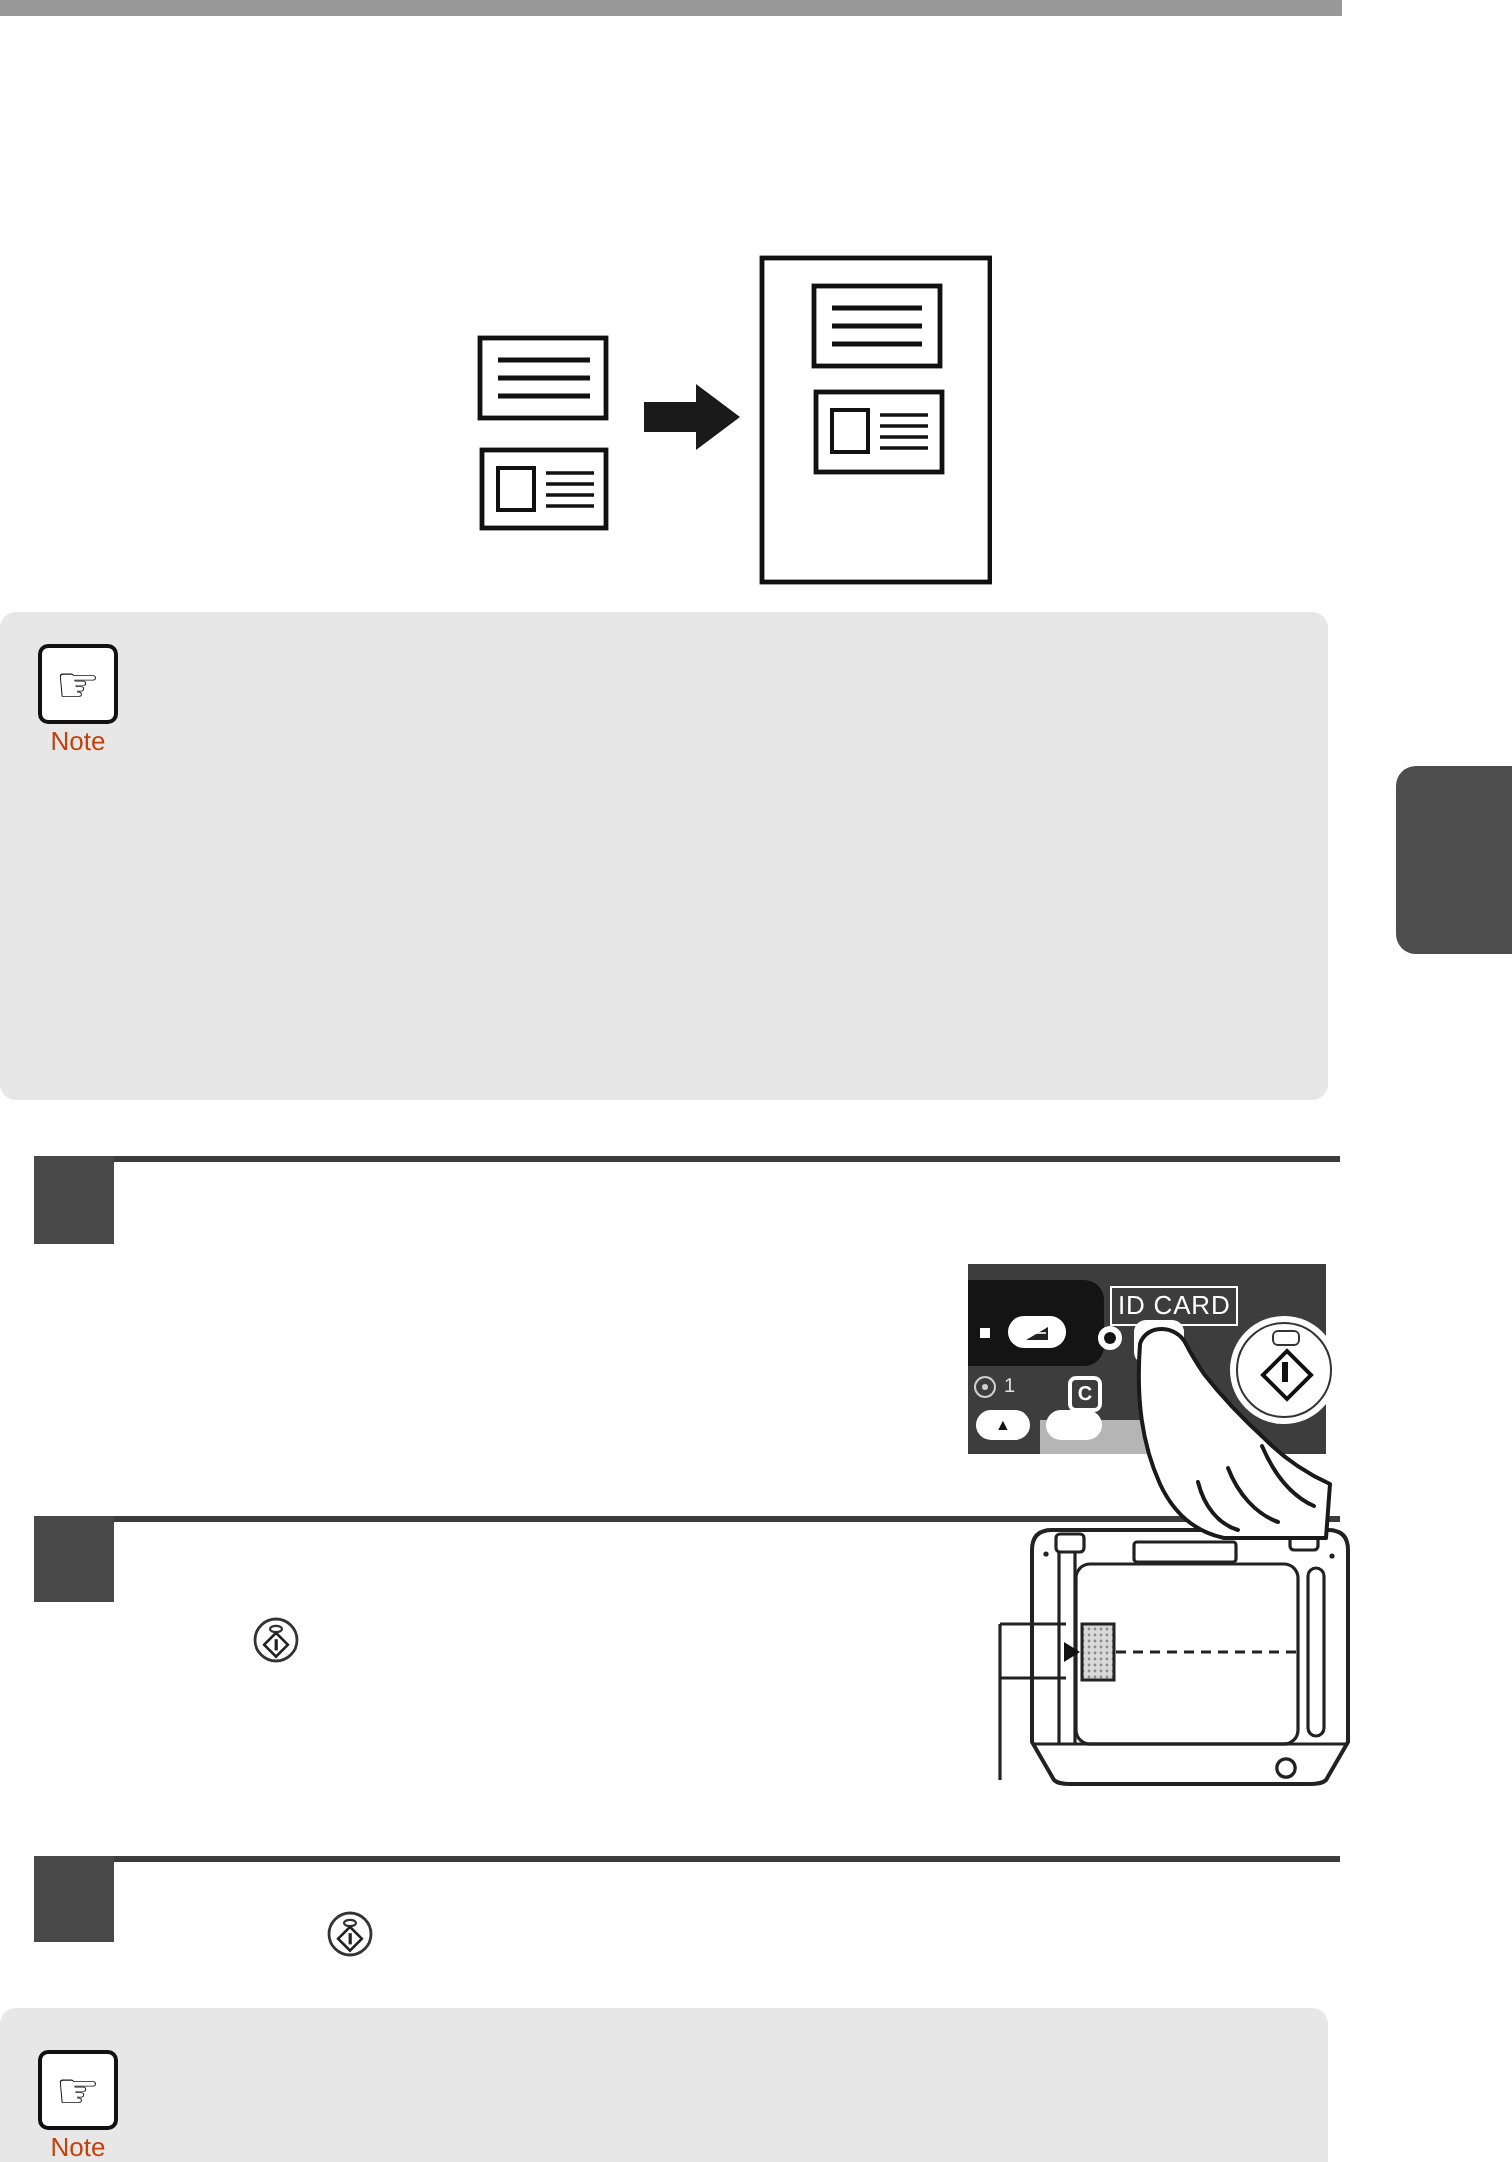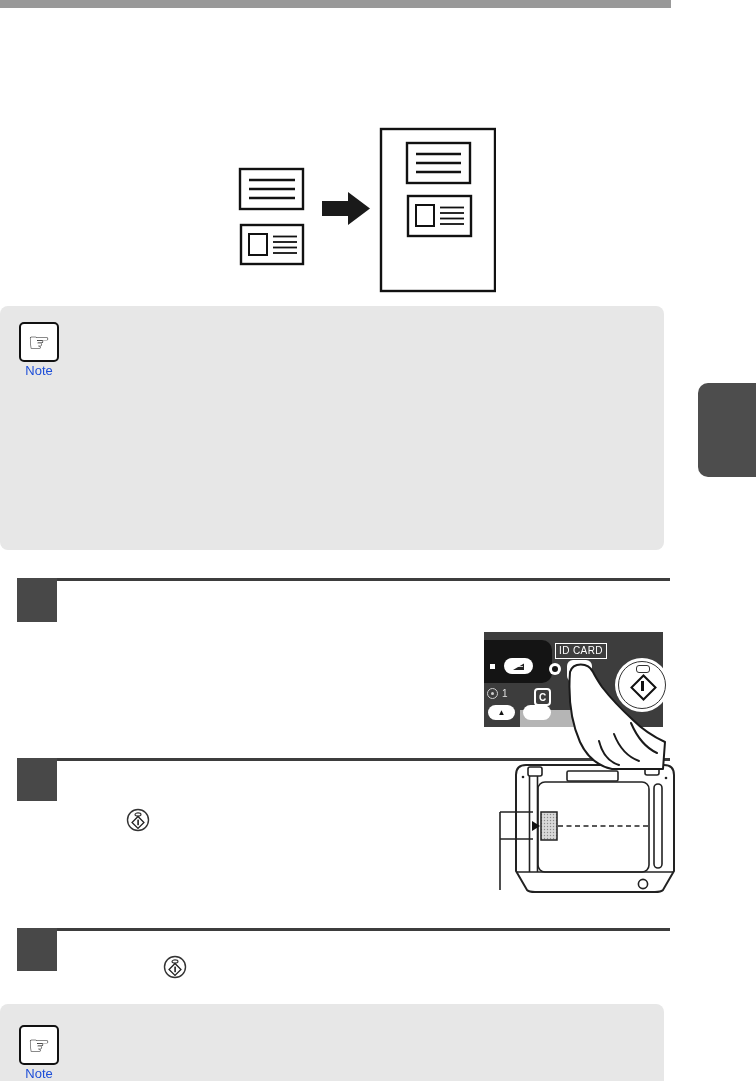--- a/index.html
+++ b/index.html
@@ -15,39 +15,39 @@
   
   .note-box{left:0;width:664px;background:#e7e7e7;border-radius:8px;}
   #note-box-1{top:306px;height:244px;}
   #note-box-2{top:1004px;height:77px;border-radius:8px 8px 0 0;}
   .note-badge{position:absolute;left:17px;width:44px;text-align:center;}
   .note-icon-box{
     width:36px;height:36px;background:#fff;border:2.5px solid #111;border-radius:5px;
     display:flex;align-items:center;justify-content:center;margin:0 auto;
   }
   .note-hand{font-family:"DejaVu Sans",sans-serif;font-size:25px;color:#111;line-height:1;}
-  .note-label{font-size:13px;color:#1d4ed8;margin-top:1px;}
+  .note-label{font-size:13px;color:#c2410c;margin-top:1px;}
 
   
   #side-tab{left:698px;top:383px;width:58px;height:94px;background:#4d4d4d;border-radius:10px 0 0 10px;}
 
   
   .step-rule{left:17px;width:653px;height:3px;background:#3d3d3d;}
   .step-square{left:17px;width:40px;height:44px;background:#484848;}
   #step1-rule{top:578px;} #step1-square{top:578px;}
   #step2-rule{top:758px;} #step2-square{top:758px;height:43px;}
   #step3-rule{top:928px;} #step3-square{top:928px;height:43px;}
 
   
   #panel{left:484px;top:632px;width:179px;height:95px;background:#3d3d3d;overflow:visible;}
   #panel-inner-dark{left:0;top:8px;width:68px;height:43px;background:#141414;border-radius:0 10px 10px 0;}
   #panel-square-led{left:6px;top:24px;width:5px;height:5px;background:#fff;}
   #exposure-key{left:20px;top:18px;width:29px;height:16px;background:#fff;border-radius:8px;
     display:flex;align-items:center;justify-content:center;}
-  #idcard-label{left:71px;top:11px;border:1px solid #fff;color:#fff;font-size:10px;
+  #idcard-label{left:71px;top:11px;border:1px solid #fff;color:#fff;font-size:13px;
     letter-spacing:.4px;padding:1px 3px;line-height:1.2;text-align:center;}
   #idcard-led{left:65px;top:31px;width:12px;height:12px;background:#fff;border-radius:50%;
     display:flex;align-items:center;justify-content:center;}
   #idcard-led i{width:6px;height:6px;background:#141414;border-radius:50%;}
   #idcard-key{left:83px;top:28px;width:25px;height:22px;background:#fff;border-radius:6px;}
   #copies-row{left:3px;top:56px;display:flex;align-items:center;gap:4px;color:#e0e0e0;font-size:10px;}
   #copies-icon{width:9px;height:9px;border:1.5px solid #cfcfcf;border-radius:50%;
     display:flex;align-items:center;justify-content:center;}
   #copies-icon i{width:3px;height:3px;background:#cfcfcf;border-radius:50%;}
   #clear-key{left:50px;top:56px;width:13px;height:14px;border:2px solid #fff;border-radius:4px;

